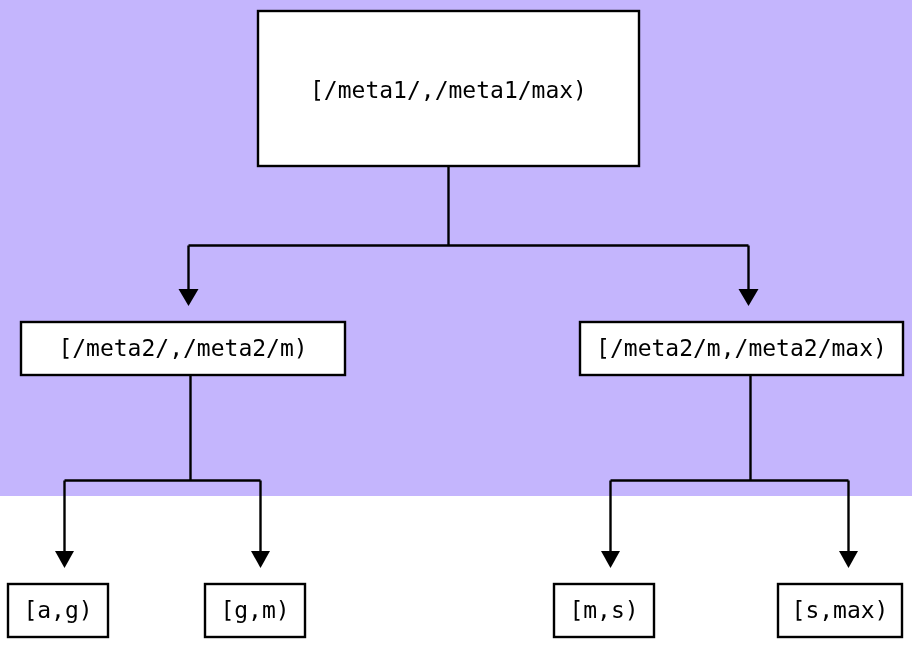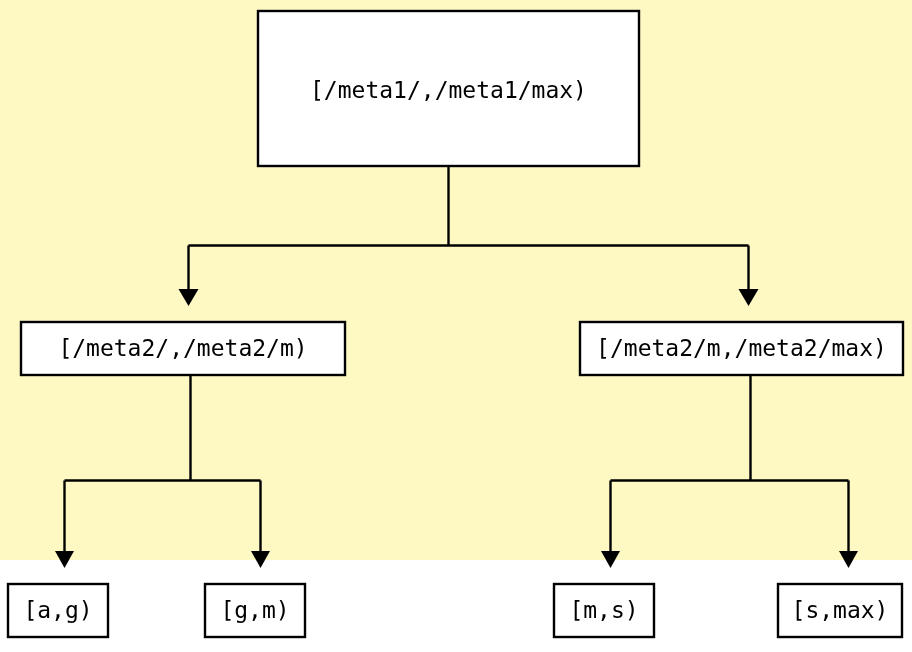--- a/index.html
+++ b/index.html
@@ -9,22 +9,22 @@
   }
   body {
     width: 912px;
     height: 652px;
     font-family: "DejaVu Sans Mono", "Liberation Mono", monospace;
     overflow: hidden;
   }
   #diagram-root {
     position: relative;
     width: 912px;
-    height: 560px;
-    background: #fef9c3;
+    height: 496px;
+    background: #c4b5fd;
     text-decoration: underline;
   }
   #tree-svg {
     position: absolute;
     top: 0;
     left: 0;
     width: 912px;
     height: 652px;
     display: block;
   }

